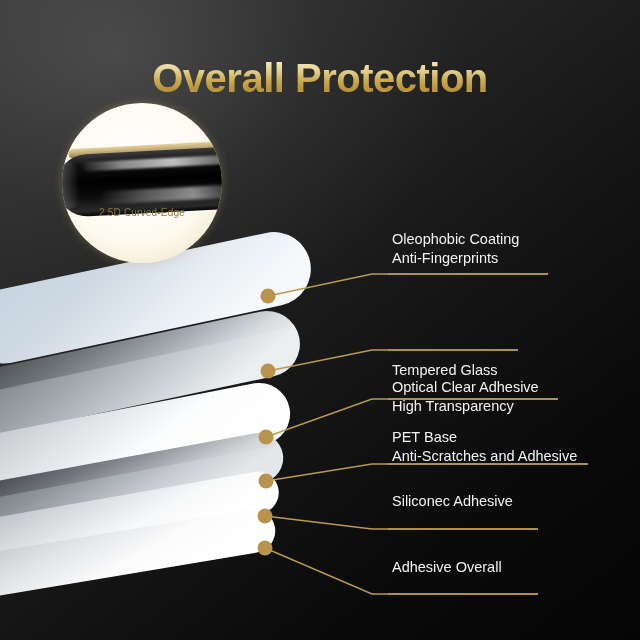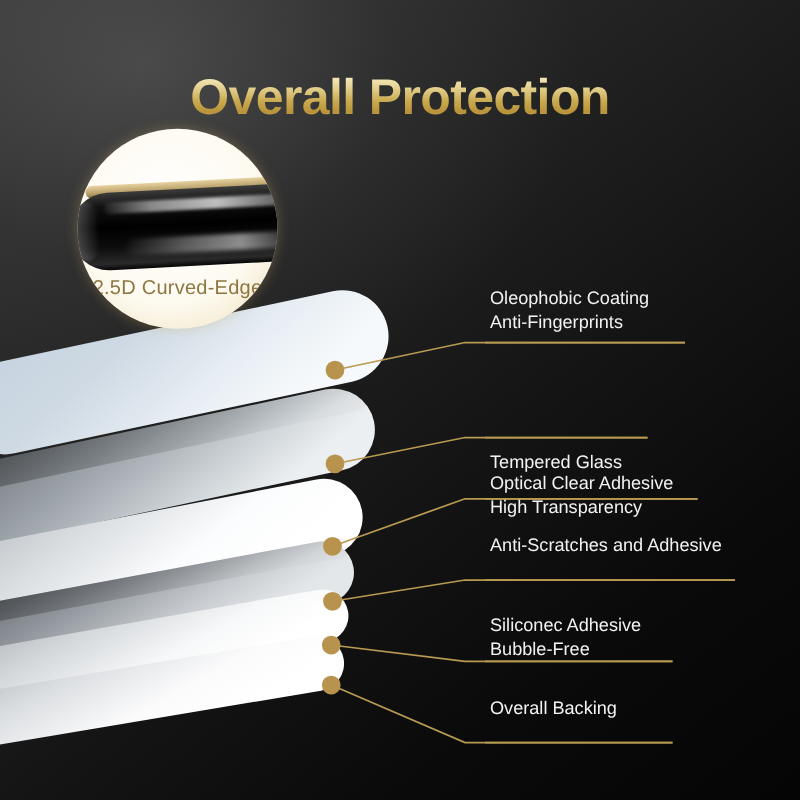--- a/index.html
+++ b/index.html
@@ -109,24 +109,24 @@
     top: 12px;
     width: 20px;
     height: 48px;
     border-radius: 12px;
     background: linear-gradient(90deg, rgba(255,255,255,0.30) 0%, rgba(255,255,255,0.02) 100%);
     filter: blur(1.4px);
   }
   #inset-caption {
     position: absolute;
     left: 0;
-    top: 119px;
+    top: 104px;
     width: 160px;
     text-align: center;
-    font-size: 16px;
+    font-size: 10px;
     color: #8d7640;
     letter-spacing: 0.2px;
   }
 
   
   .callout {
     position: absolute;
     color: #f2f2f2;
     font-size: 14.5px;
     line-height: 19px;
@@ -248,24 +248,24 @@
         <span class="ln">Anti-Fingerprints</span>
       </div>
       <div class="callout" style="left: 392px; top: 313px; margin-top: 48px;">
         <span class="ln">Tempered Glass</span>
       </div>
       <div class="callout" style="left: 392px; top: 378px;">
         <span class="ln">Optical Clear Adhesive</span>
         <span class="ln">High Transparency</span>
       </div>
       <div class="callout" style="left: 392px; top: 428px;">
+        <span class="ln">PET Base</span>
         <span class="ln">Anti-Scratches and Adhesive</span>
       </div>
       <div class="callout" style="left: 392px; top: 492px;">
         <span class="ln">Siliconec Adhesive</span>
-        <span class="ln">Bubble-Free</span>
       </div>
       <div class="callout" style="left: 392px; top: 558px;">
-        <span class="ln">Overall Backing</span>
+        <span class="ln">Adhesive Overall</span>
       </div>
     </div>
 
 </div>
 
 </body></html>

